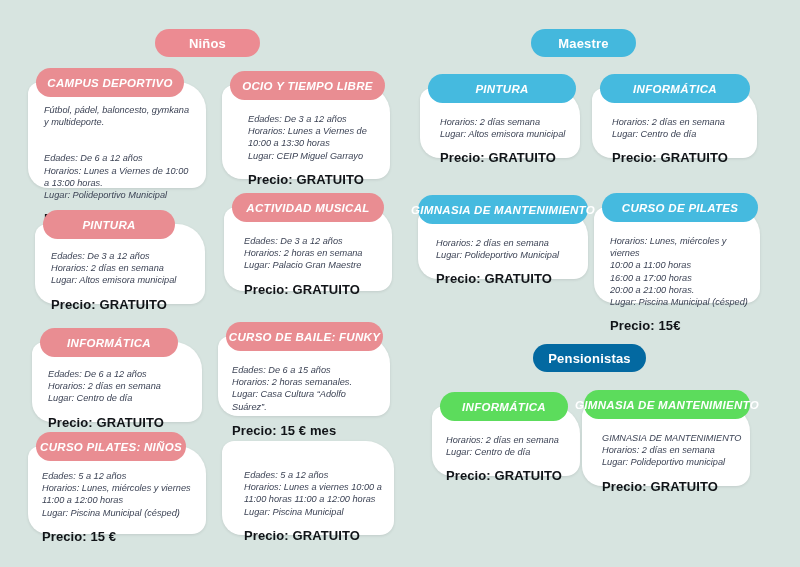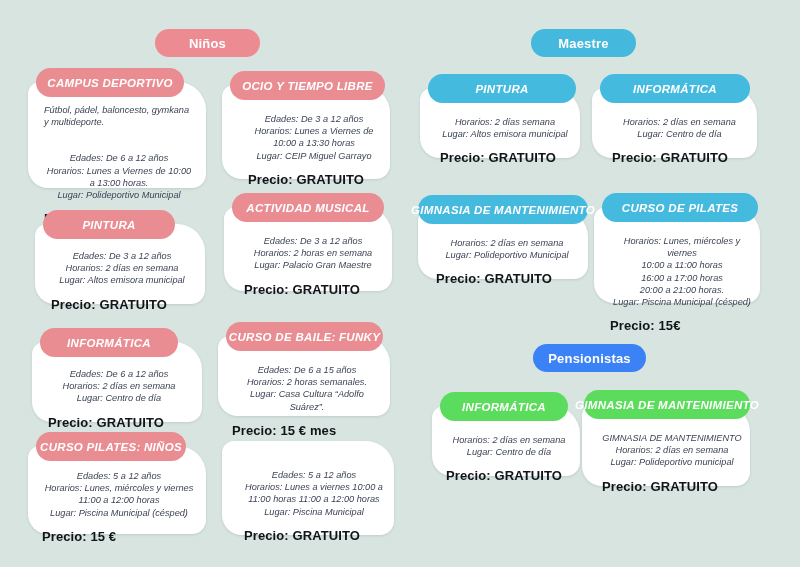--- a/index.html
+++ b/index.html
@@ -30,21 +30,21 @@
     justify-content: center;
     border-radius: 999px;
     color: #ffffff;
     font-weight: bold;
     font-size: 13px;
     letter-spacing: 0.2px;
     box-sizing: border-box;
   }
   .pill-ninos   { background: #ec8b92; }
   .pill-adultos { background: #44b8dd; }
-  .pill-pens    { background: #3b82f6; }
+  .pill-pens    { background: #0369a1; }
 
   
   .card {
     position: absolute;
     box-sizing: border-box;
   }
   .card-body {
     position: absolute;
     left: 0;
     top: 14px;
@@ -81,21 +81,20 @@
     position: absolute;
     z-index: 2;
     box-sizing: border-box;
   }
   .card-lines {
     font-style: italic;
     font-size: 9.2px;
     line-height: 12.2px;
     color: #3c4355;
     white-space: pre-line;
-    text-align: center;
   }
   .card-desc {
     font-style: italic;
     font-size: 9.2px;
     line-height: 12.2px;
     color: #3c4355;
     margin-bottom: 24px;
     white-space: pre-line;
   }
   .card-price {

